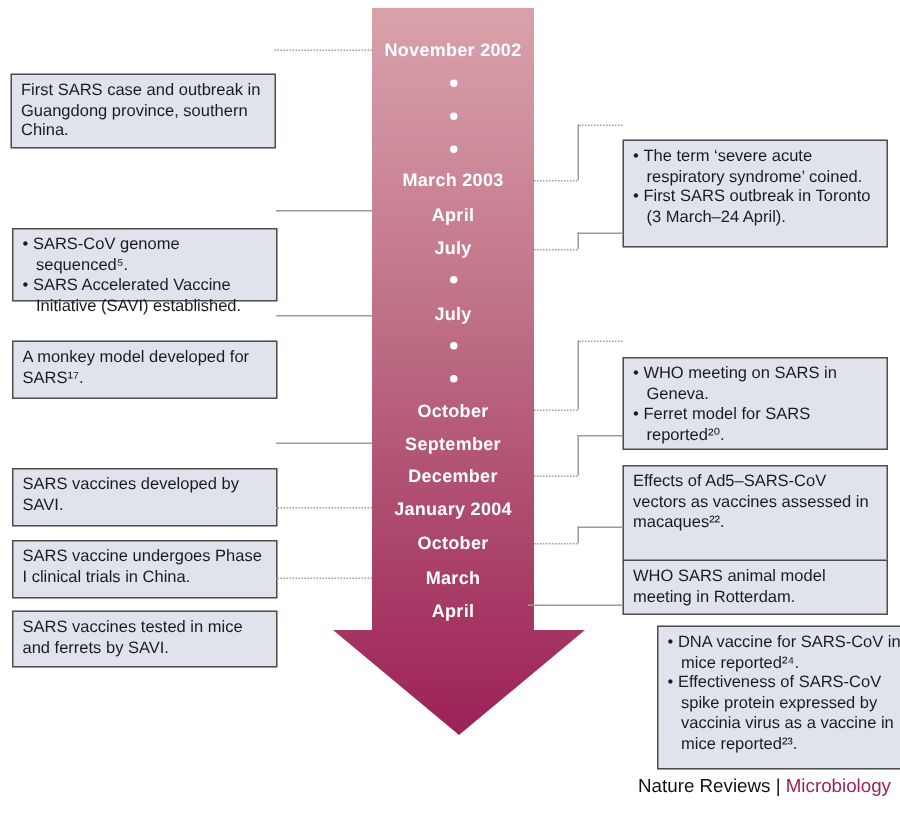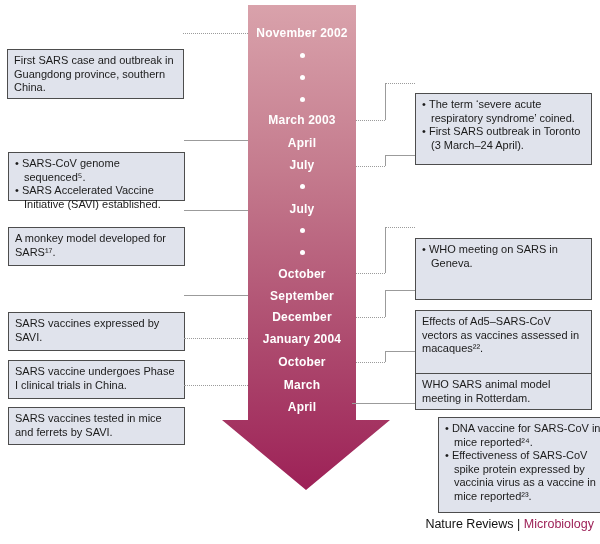--- a/index.html
+++ b/index.html
@@ -72,38 +72,39 @@
   <div class="box" style="left:8px;top:112px;height:49px">
     <ul>
       <li>SARS-CoV genome sequenced⁵.</li>
       <li>SARS Accelerated Vaccine Initiative (SAVI) established.</li>
     </ul>
   </div>
   <div class="box" style="left:8px;top:187px;height:39px">
     <div>A monkey model developed for SARS¹⁷.</div>
   </div>
   <div class="box" style="left:8px;top:272px;height:39px">
-    <div>SARS vaccines expressed by SAVI.</div>
+    <div>SARS vaccines developed by SAVI.</div>
   </div>
   <div class="box" style="left:8px;top:320px;height:39px">
     <div>SARS vaccine undergoes Phase I clinical trials in China.</div>
   </div>
   <div class="box" style="left:8px;top:367px;height:38px">
     <div>SARS vaccines tested in mice and ferrets by SAVI.</div>
   </div>
 
   <div class="box" style="left:415px;top:53px;height:72px">
     <ul>
       <li>The term ‘severe acute respiratory syndrome’ coined.</li>
       <li>First SARS outbreak in Toronto (3 March–24 April).</li>
     </ul>
   </div>
   <div class="box" style="left:415px;top:198px;height:62px">
     <ul>
       <li>WHO meeting on SARS in Geneva.</li>
+      <li>Ferret model for SARS reported²⁰.</li>
     </ul>
   </div>
   <div class="box" style="left:415px;top:270px;height:65px">
     <div>Effects of Ad5–SARS-CoV vectors as vaccines assessed in macaques²².</div>
   </div>
   <div class="box" style="left:415px;top:333px;height:37px">
     <div>WHO SARS animal model meeting in Rotterdam.</div>
   </div>
   <div class="box" style="left:438px;top:377px;height:96px">
     <ul>

